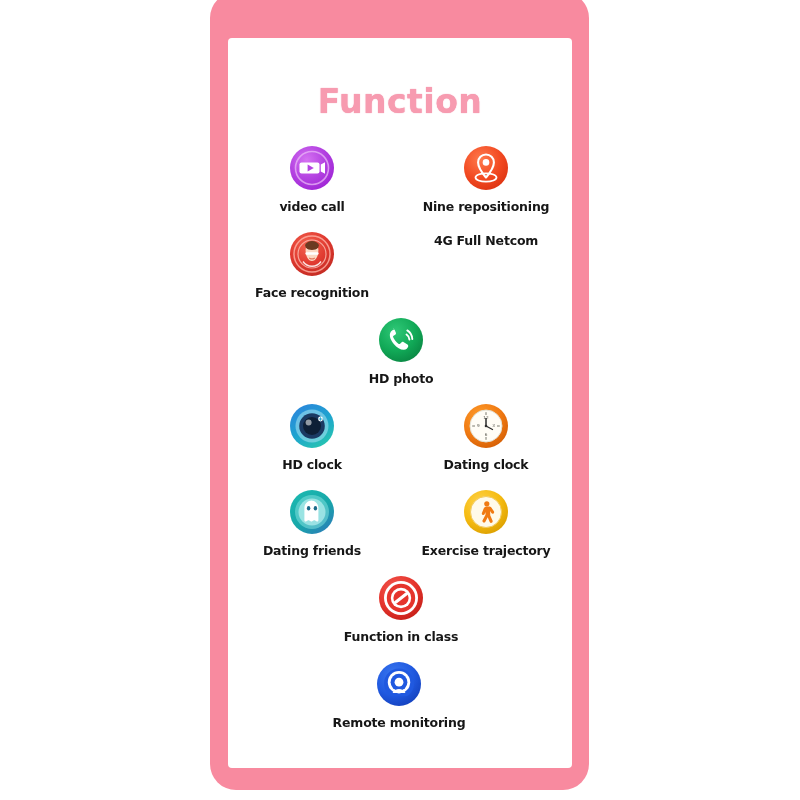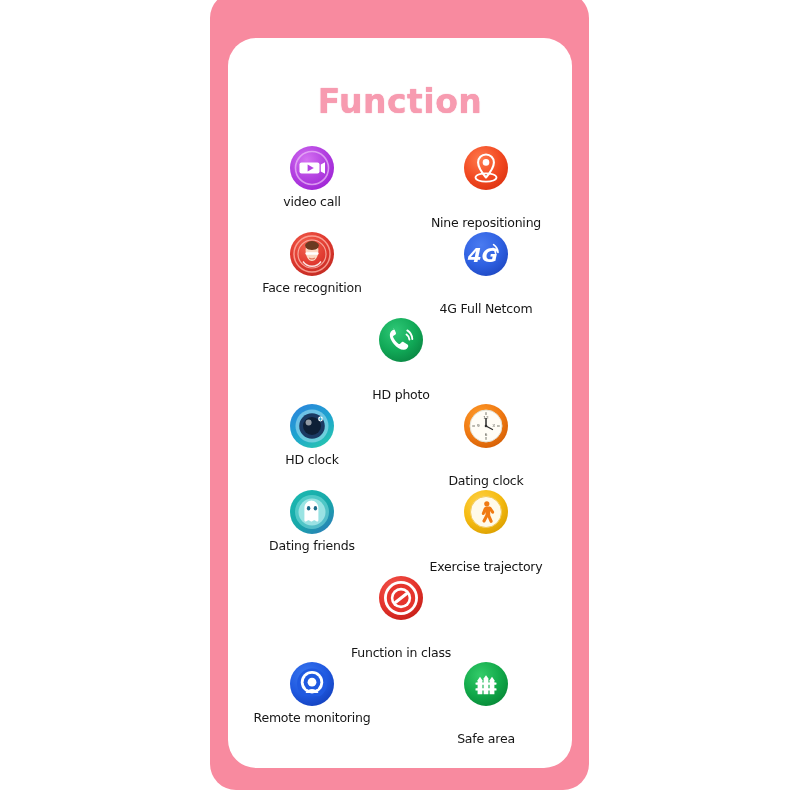--- a/index.html
+++ b/index.html
@@ -33,21 +33,21 @@
   }
 
   
   .white-card {
     position: absolute;
     left: 228px;
     top: 38px;
     width: 344px;
     height: 730px;
     background: #ffffff;
-    border-radius: 28px;
+    border-radius: 4px;
     box-sizing: border-box;
     overflow: hidden;
   }
 
   
   .title {
     position: absolute;
     left: 0;
     top: 44px;
     width: 344px;
@@ -72,38 +72,39 @@
     height: 86px;
   }
   .cell {
     flex: 1 1 50%;
     display: flex;
     flex-direction: column;
     align-items: center;
     justify-content: flex-start;
   }
   .cell.col-left  { margin-left: -2px; }
-  .cell.col-right { margin-left:  2px; gap: 21px; }
+  .cell.col-right { margin-left:  2px; }
 
   .icon-wrap {
     width: 52px;
     height: 52px;
     position: relative;
     display: block;
   }
   .icon-wrap svg {
     display: block;
     width: 52px;
     height: 52px;
   }
 
   .label {
+    margin-top: 5px;
     font-family: "DejaVu Sans", sans-serif;
     font-size: 12.5px;
-    font-weight: 400;
+    font-weight: 700;
     color: #161616;
     white-space: nowrap;
     letter-spacing: -0.2px;
   }
 </style>
 </head>
 <body>
 
 <div id="stage">
 
@@ -172,35 +173,20 @@
               <path d="M19 17c1 4.5 3.5 7 7 7s6-2.5 7-7c-1.5-2.6-4-4-7-4s-5.5 1.4-7 4z" fill="#6b3a21"></path>
               <path d="M19.6 22.5c0 6 2.9 10.5 6.4 10.5s6.4-4.5 6.4-10.5c0-1-.1-1.9-.3-2.7-1.4 1.4-3.6 2.2-6.1 2.2s-4.7-.8-6.1-2.2c-.2.8-.3 1.7-.3 2.7z" fill="#fbd9c4"></path>
               <rect x="19.4" y="24.2" width="13.2" height="2.6" rx="1.3" fill="#ffffff"></rect>
               <path d="M23.6 30.2c1.6 1 3.2 1 4.8 0" fill="none" stroke="#e2765c" stroke-width="1.2" stroke-linecap="round"></path>
               <path d="M17 33.5c2 3 5.3 4.8 9 4.8s7-1.8 9-4.8" fill="none" stroke="#ffffff" stroke-width="1.4" opacity="0.85"></path>
             </svg>
           </span>
           <span class="label">Face recognition</span>
         </div>
         <div class="cell col-right">
-          <span class="icon-wrap">
-            <svg viewBox="0 0 52 52">
-              <defs>
-                <radialGradient id="g4g" cx="38%" cy="30%" r="75%">
-                  <stop offset="0%" stop-color="#4a7bf0"></stop>
-                  <stop offset="60%" stop-color="#2f61e2"></stop>
-                  <stop offset="100%" stop-color="#1f49c4"></stop>
-                </radialGradient>
-              </defs>
-              <circle cx="26" cy="26" r="22" fill="url(#g4g)"></circle>
-              <text x="23" y="34" font-family="DejaVu Sans, sans-serif" font-size="20" font-weight="bold" font-style="italic" fill="#ffffff" text-anchor="middle">4G</text>
-              <path d="M33 20.5a6 6 0 0 1 2.6 4.6" fill="none" stroke="#ffffff" stroke-width="1.7" stroke-linecap="round"></path>
-              <path d="M33.6 16.6a10 10 0 0 1 4.4 7.8" fill="none" stroke="#ffffff" stroke-width="1.7" stroke-linecap="round"></path>
-            </svg>
-          </span>
           <span class="label">4G Full Netcom</span>
         </div>
       </div>
 
       <div class="row">
         <div class="cell col-right">
           <span class="icon-wrap">
             <svg viewBox="0 0 52 52">
               <defs>
                 <radialGradient id="gHd" cx="38%" cy="30%" r="75%">
@@ -353,39 +339,17 @@
               <circle cx="26" cy="26" r="22" fill="url(#gRm)"></circle>
               <path d="M26 10.5c-8.3 0-15 6.7-15 15 0 5.4 2.9 10.2 7.2 12.8h15.6c4.3-2.6 7.2-7.4 7.2-12.8 0-8.3-6.7-15-15-15z" fill="#2059e0"></path>
               <circle cx="26" cy="24.2" r="11.2" fill="#ffffff"></circle>
               <circle cx="26" cy="24.2" r="8.4" fill="#2059e0"></circle>
               <circle cx="26" cy="24.2" r="4.4" fill="#ffffff"></circle>
               <path d="M19.5 35c1.4-2.4 3.8-3.9 6.5-3.9s5.1 1.5 6.5 3.9z" fill="#ffffff"></path>
             </svg>
           </span>
           <span class="label">Remote monitoring</span>
         </div>
-        <div class="cell col-right">
-          <span class="icon-wrap">
-            <svg viewBox="0 0 52 52">
-              <defs>
-                <radialGradient id="gSa" cx="38%" cy="30%" r="75%">
-                  <stop offset="0%" stop-color="#34cc6a"></stop>
-                  <stop offset="60%" stop-color="#12a94a"></stop>
-                  <stop offset="100%" stop-color="#078a38"></stop>
-                </radialGradient>
-              </defs>
-              <circle cx="26" cy="26" r="22" fill="url(#gSa)"></circle>
-              <g fill="#ffffff">
-                <path d="M17.6 22.2l2.4-3.4 2.4 3.4v14h-4.8z"></path>
-                <path d="M23.6 20.6l2.4-3.4 2.4 3.4v15.6h-4.8z"></path>
-                <path d="M29.6 22.2l2.4-3.4 2.4 3.4v14h-4.8z"></path>
-                <rect x="15.5" y="24.4" width="21" height="2.3" rx="0.6"></rect>
-                <rect x="15.5" y="30.2" width="21" height="2.3" rx="0.6"></rect>
-              </g>
-            </svg>
-          </span>
-          <span class="label">Safe area</span>
-        </div>
       </div>
 
     </div>
   </div>
 </div>
 
 </body></html>

